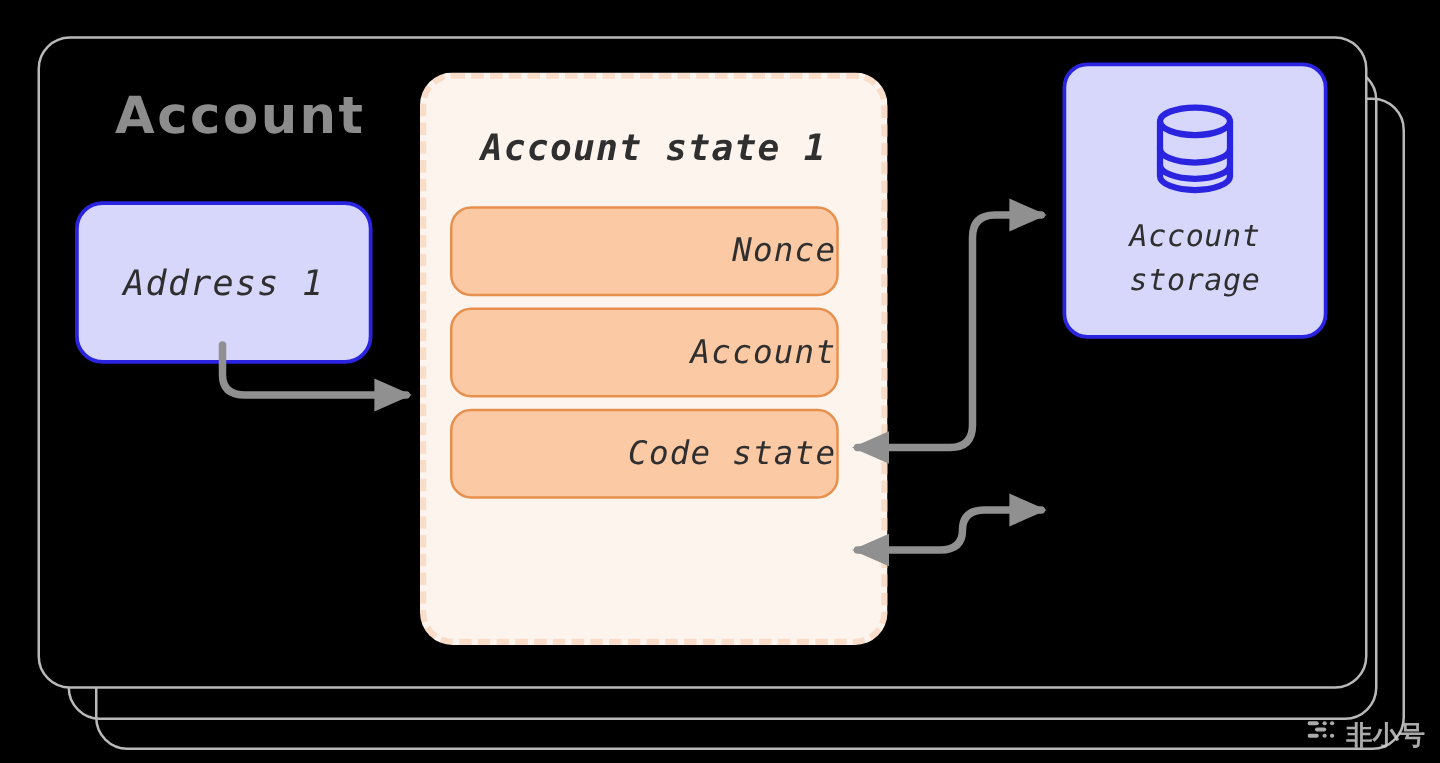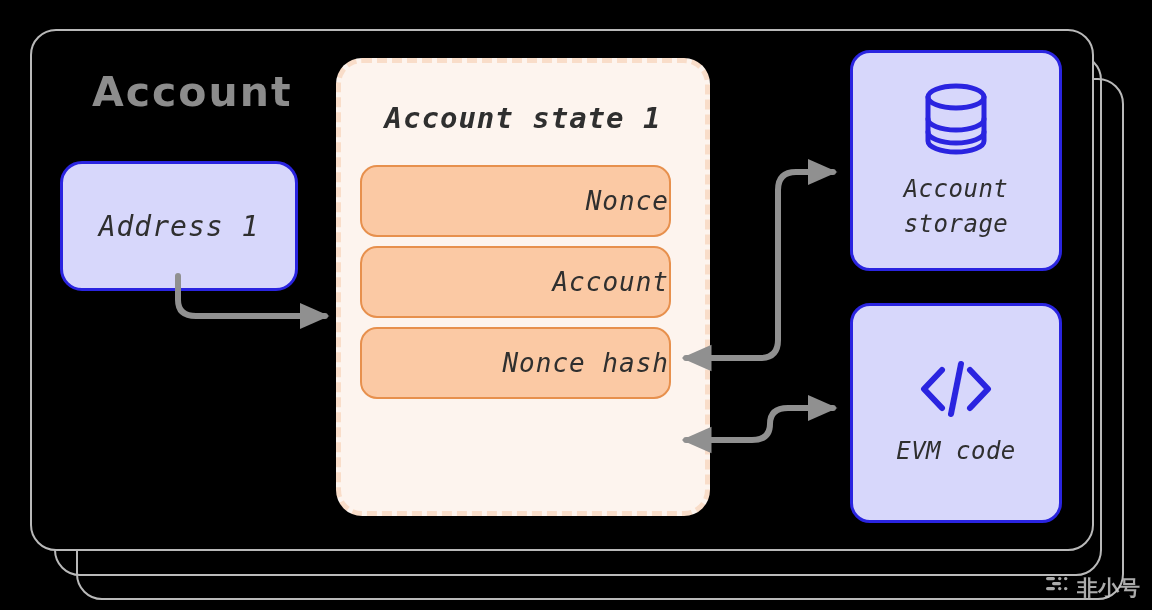--- a/index.html
+++ b/index.html
@@ -231,48 +231,38 @@
       <div class="card-title">Account state 1</div>
 
       <div class="field-list">
         <div class="field">
           <span class="label">Nonce</span>
         </div>
         <div class="field">
           <span class="label">Account</span>
         </div>
         <div class="field">
-          <span class="label">Nonce hash</span>
+          <span class="label">Code state</span>
         </div>
       </div>
     </div>
 
     <div class="res-card res-storage">
       <span class="icon-wrap">
         <svg width="72" height="78" viewBox="0 0 72 78" fill="none" stroke="#2a24e0" stroke-width="5" stroke-linecap="round" stroke-linejoin="round">
           <ellipse cx="36" cy="17" rx="28" ry="11"></ellipse>
           <path d="M8 17 V61 C8 67 20.5 72 36 72 C51.5 72 64 67 64 61 V17"></path>
           <path d="M8 39 C8 45 20.5 50 36 50 C51.5 50 64 45 64 39"></path>
           <path d="M8 52 C8 58 20.5 63 36 63 C51.5 63 64 58 64 52"></path>
         </svg>
       </span>
       <span class="label">Account
 storage</span>
     </div>
 
-    <div class="res-card res-evm">
-      <span class="icon-wrap">
-        <svg width="80" height="62" viewBox="0 0 80 62" fill="none" stroke="#2a24e0" stroke-width="6" stroke-linecap="round" stroke-linejoin="round">
-          <path d="M26 12 L8 31 L26 50"></path>
-          <path d="M54 12 L72 31 L54 50"></path>
-          <path d="M45 6 L35 56"></path>
-        </svg>
-      </span>
-      <span class="label">EVM code</span>
-    </div>
 
   </div>
 
   <svg id="connectors" viewBox="0 0 1152 610">
     <defs>
       <marker id="arrowR" viewBox="0 0 10 10" refX="8.5" refY="5" markerWidth="5" markerHeight="5" orient="auto-start-reverse">
         <path d="M 0 0.6 L 10 5 L 0 9.4 z" fill="#909090"></path>
       </marker>
     </defs>
 

